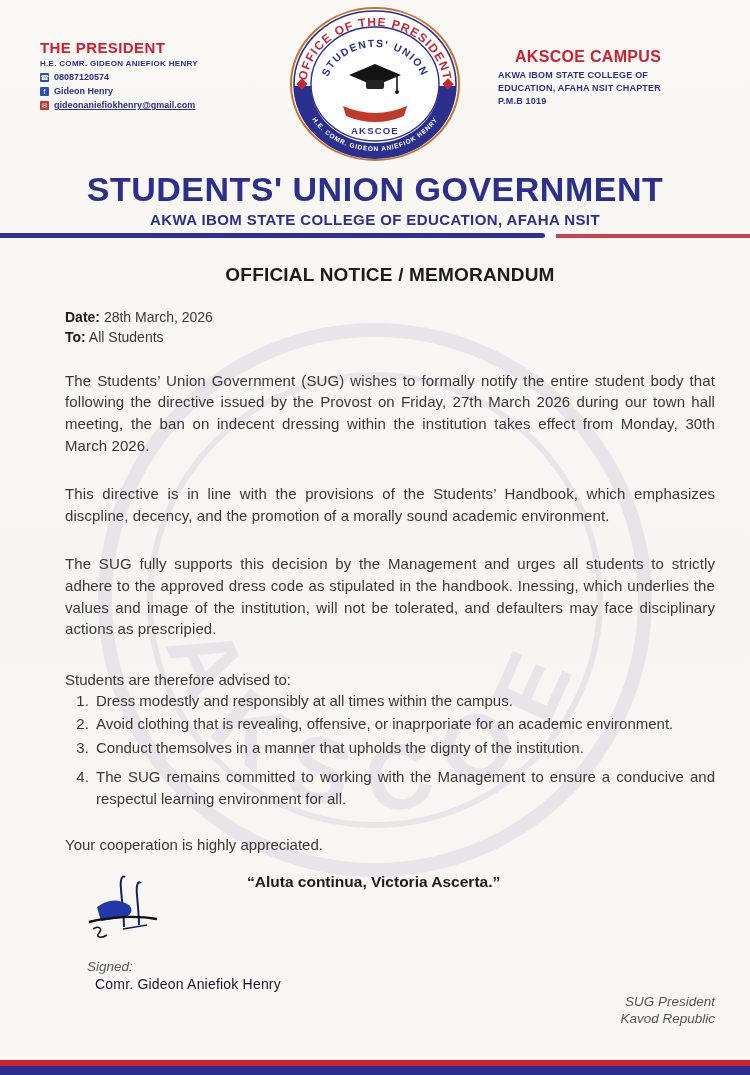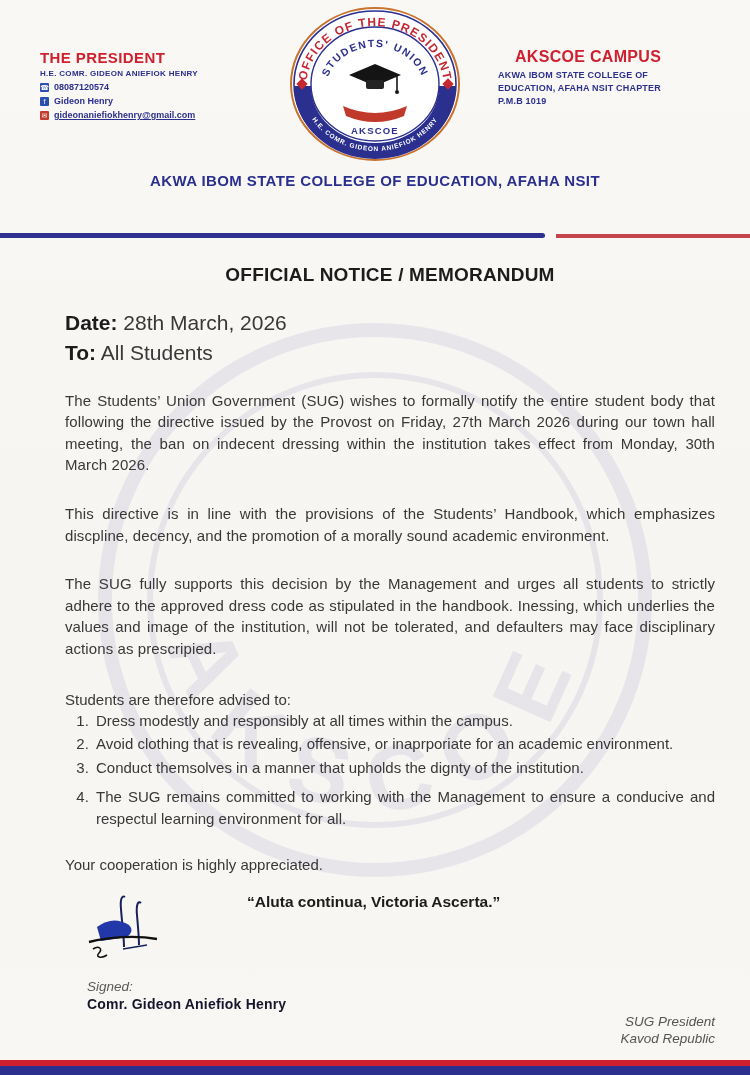--- a/index.html
+++ b/index.html
@@ -9,21 +9,21 @@
     width:750px; height:1075px;
     margin:0 auto;
     background:linear-gradient(180deg,#faf8f5 0%, #f7f5f1 55%, #f9f7f3 100%);
     overflow:hidden;
     font-family:"Liberation Sans", sans-serif;
     color:#383838;
   }
   
   .watermark { position:absolute; left:90px; top:300px; opacity:0.08; pointer-events:none; }
   
-  .hdr-left { position:absolute; left:40px; top:49px; width:230px; }
+  .hdr-left { position:absolute; left:40px; top:39px; width:230px; }
   .hdr-left .title { color:#cf2030; font-weight:bold; font-size:15px; letter-spacing:0.4px; }
   .hdr-left .name { color:#2b2f8e; font-weight:bold; font-size:8px; margin-top:3px; letter-spacing:0.3px; }
   .hdr-row { display:flex; align-items:center; margin-top:4px; }
   .mini-ic { width:9px; height:9px; font-size:7px; line-height:9px; text-align:center; color:#fff; border-radius:1px; margin-right:5px; flex:0 0 auto; }
   .ic-blue { background:#2b4fae; }
   .ic-red  { background:#c23b2e; }
   .hdr-row .txt { color:#2b2f8e; font-weight:bold; font-size:9px; }
   .hdr-row .txt.em { text-decoration:underline; }
   .hdr-right { position:absolute; left:498px; top:48px; width:225px; }
   .hdr-right .title { color:#cf2030; font-weight:bold; font-size:16px; letter-spacing:0.3px;margin-left:17px; }
@@ -32,37 +32,37 @@
   
   .masthead { position:absolute; left:0; top:170px; width:100%; text-align:center; }
   .masthead .t1 { color:#2b2f8e; font-weight:bold; font-size:34px; letter-spacing:0.5px; }
   .masthead .t2 { color:#2b2f8e; font-weight:bold; font-size:15px; margin-top:2px; letter-spacing:0.4px; }
   .divider { position:absolute; left:0; top:233px; width:100%; height:8px; }
   .divider .blue { position:absolute; left:0; top:0; width:545px; height:5px; background:#2e3190; border-radius:0 3px 3px 0; }
   .divider .red  { position:absolute; left:556px; top:1px; width:194px; height:4px; background:#c4454d; }
   
   .content { position:absolute; left:65px; top:252px; width:650px; }
   .notice-heading { text-align:center; font-weight:bold; font-size:19px; color:#1c1c1c; letter-spacing:0.2px;margin-top:12px; }
-  .meta { margin-top:22px; font-size:21px; line-height:1.42; }
+  .meta { margin-top:22px; font-size:14px; line-height:1.42; }
   .meta b { color:#1c1c1c; }
   .subject { margin-top:27px; font-weight:bold; font-size:15.5px; color:#1c1c1c; }
   .para { margin-top:22px; font-size:15px; line-height:1.44; text-align:justify; letter-spacing:0.1px; }
   .para.gap { margin-top:27px; }
   .advice-intro { margin-top:31px; font-size:15px; }
   ol.advice { margin-top:2px; margin-left:28px; font-size:15px; line-height:1.44; text-align:justify; }
   ol.advice li { padding-left:3px; margin-top:2px; }
   ol.advice.second { margin-top:8px; }
   .closing { margin-top:26px; font-size:15px; }
   
   .sig-zone { position:relative; margin-top:14px; height:92px; }
   .sig-svg { position:absolute; left:18px; top:6px; }
   .motto { position:absolute; left:182px; top:6px; font-weight:bold; font-size:15.5px; color:#1c1c1c; }
   .signed-block { margin-left:22px; font-size:13.5px; }
   .signed-label { font-style:italic; color:#5a5a5a; }
-  .signer-name { font-weight:bold; color:#15152b; font-size:14px; margin-top:2px; letter-spacing:0.2px; }
+  .signer-name { font-weight:normal; color:#15152b; font-size:14px; margin-top:2px; letter-spacing:0.2px;margin-left:8px; }
   .signer-title, .signer-org { font-style:italic; color:#555; margin-top:2px;text-align:right; }
   
   .footer { position:absolute; left:0; bottom:0; width:100%; height:15px; }
   .footer .red  { position:absolute; left:0; bottom:9px; width:100%; height:6px; background:#cf2030; }
   .footer .blue { position:absolute; left:0; bottom:0;  width:100%; height:9px; background:#2b2f8e; }
 </style>
 </head>
 <body>
 
 <div class="page">
@@ -136,20 +136,21 @@
   <div class="hdr-right">
     <div class="title">AKSCOE CAMPUS</div>
     <div class="sub">
       <div>AKWA IBOM STATE COLLEGE OF</div>
       <div>EDUCATION, AFAHA NSIT CHAPTER</div>
       <div>P.M.B 1019</div>
     </div>
   </div>
 
   <div class="masthead">
+    <div class="t1">STUDENTS' UNION GOVERNMENT</div>
     <div class="t2">AKWA IBOM STATE COLLEGE OF EDUCATION, AFAHA NSIT</div>
   </div>
   <div class="divider">
     <span class="blue"></span>
     <span class="red"></span>
   </div>
 
   <div class="content">
     <div class="notice-heading">OFFICIAL NOTICE / MEMORANDUM</div>
 

